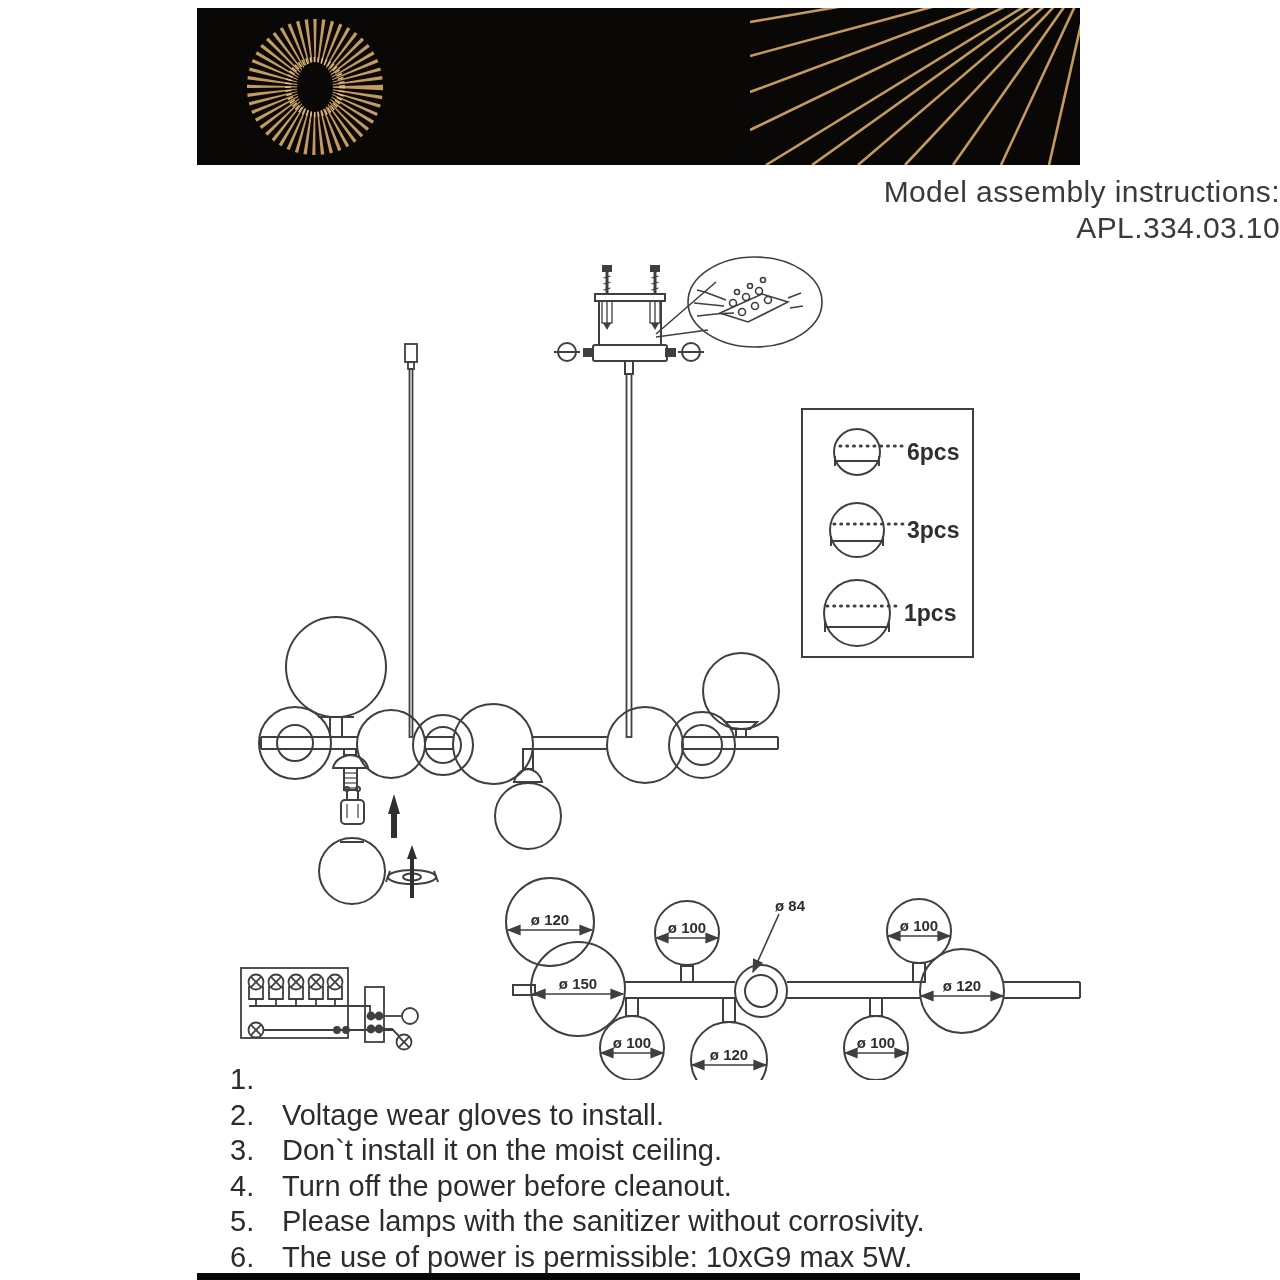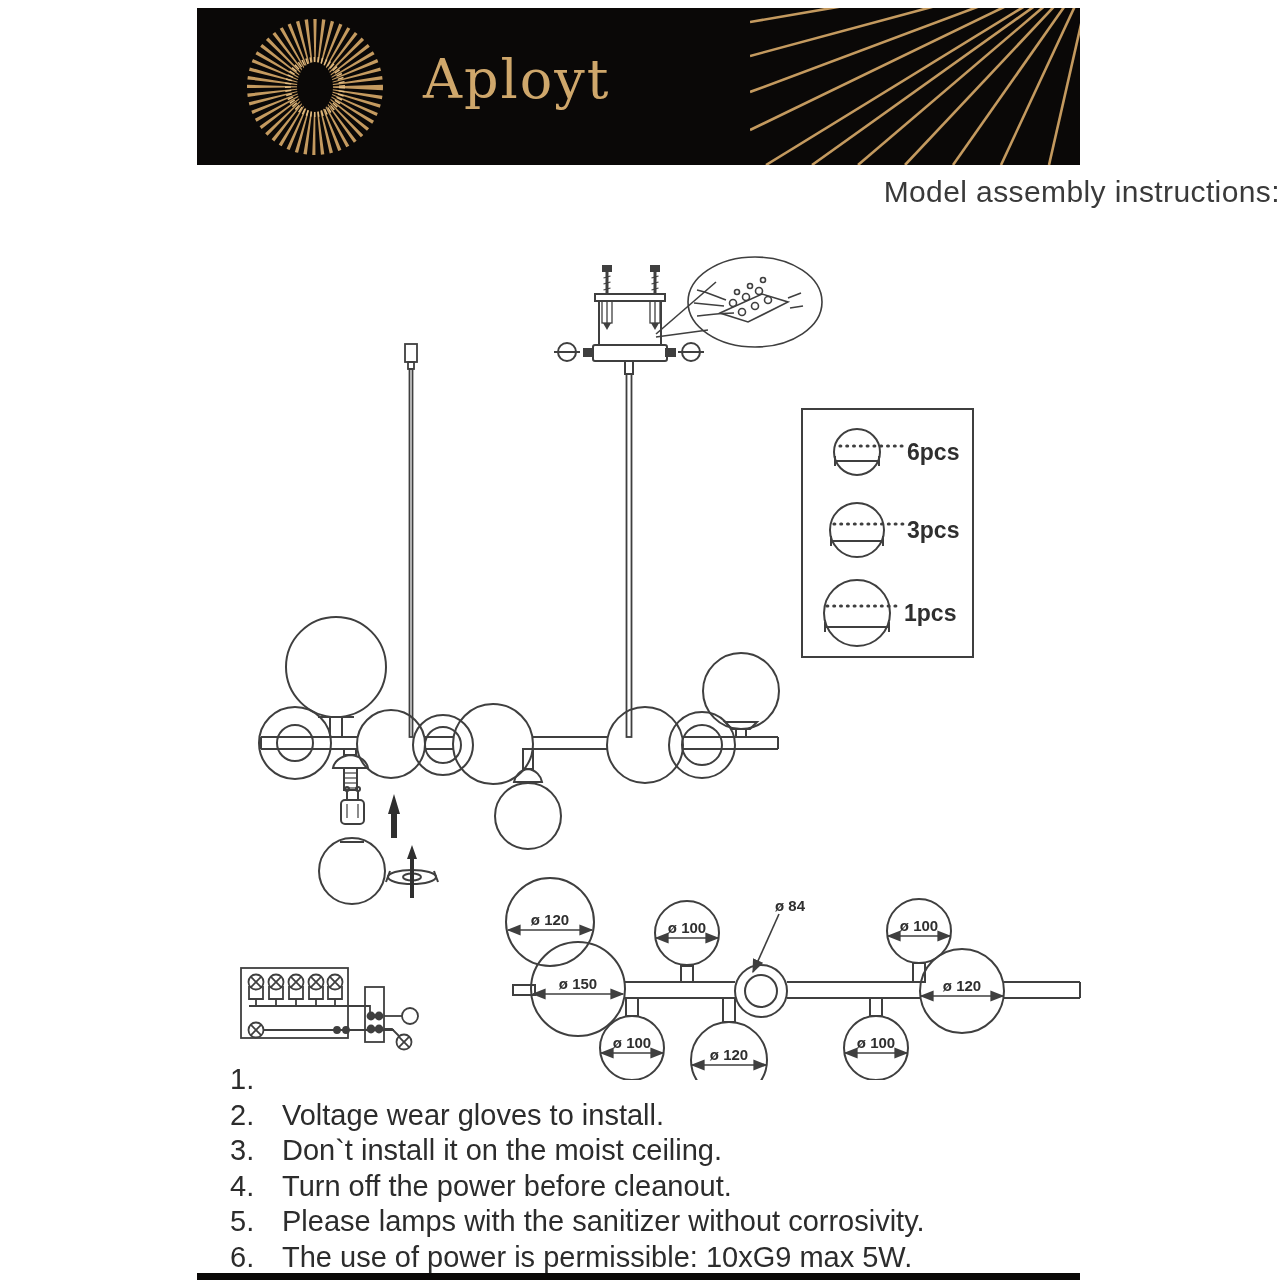--- a/index.html
+++ b/index.html
@@ -32,40 +32,40 @@
 </style>
 </head>
 <body>
 
 <div class="banner">
   <svg class="logo-svg" width="150" height="153" viewBox="0 0 150 153">
     <circle cx="75" cy="76" r="40" fill="none" stroke="#c49a5f" stroke-width="56" stroke-dasharray="2 3.2"></circle>
     <circle cx="75" cy="76" r="27" fill="none" stroke="#e3bd83" stroke-width="6" stroke-dasharray="1.4 2.4"></circle>
     <ellipse cx="75" cy="76" rx="18" ry="25" fill="#0a0807"></ellipse>
   </svg>
-  <div class="brand">Aployt</div>
   <svg class="rays-svg" width="330" height="157" viewBox="0 0 330 157">
     <g stroke="#c49a5f" stroke-width="2.6">
       <line x1="345" y1="-45" x2="0" y2="14"></line>
       <line x1="345" y1="-45" x2="0" y2="48"></line>
       <line x1="345" y1="-45" x2="0" y2="84"></line>
       <line x1="345" y1="-45" x2="0" y2="122"></line>
       <line x1="345" y1="-45" x2="16" y2="157"></line>
       <line x1="345" y1="-45" x2="62" y2="157"></line>
       <line x1="345" y1="-45" x2="108" y2="157"></line>
       <line x1="345" y1="-45" x2="155" y2="157"></line>
       <line x1="345" y1="-45" x2="203" y2="157"></line>
       <line x1="345" y1="-45" x2="251" y2="157"></line>
       <line x1="345" y1="-45" x2="299" y2="157"></line>
     </g>
   </svg>
 </div>
 
 <div class="title">
   <div>Model assembly instructions:</div>
+  <div>APL.334.03.10</div>
 </div>
 
 <svg class="drawing" width="1280" height="832" viewBox="0 248 1280 832">
   <defs>
     <marker id="arr" viewBox="0 0 10 8" markerWidth="9" markerHeight="7" refX="9" refY="4" orient="auto-start-reverse">
       <path d="M0,0 L10,4 L0,8 Z" fill="#3f3f3f"></path>
     </marker>
     <g id="mscrew" stroke="#3f3f3f" fill="none">
       <rect x="603" y="266" width="8" height="5" fill="#3f3f3f"></rect>
       <line x1="607" y1="271" x2="607" y2="294" stroke-width="3"></line>

